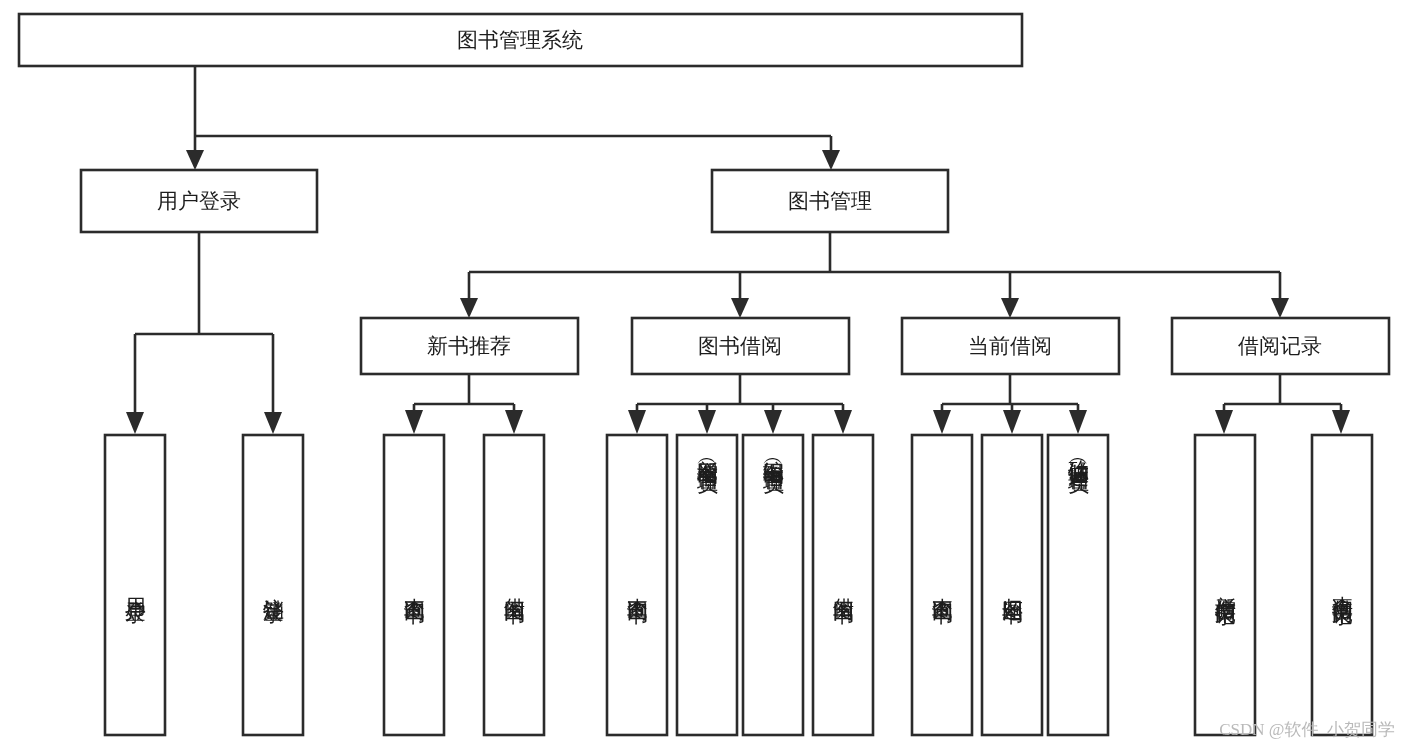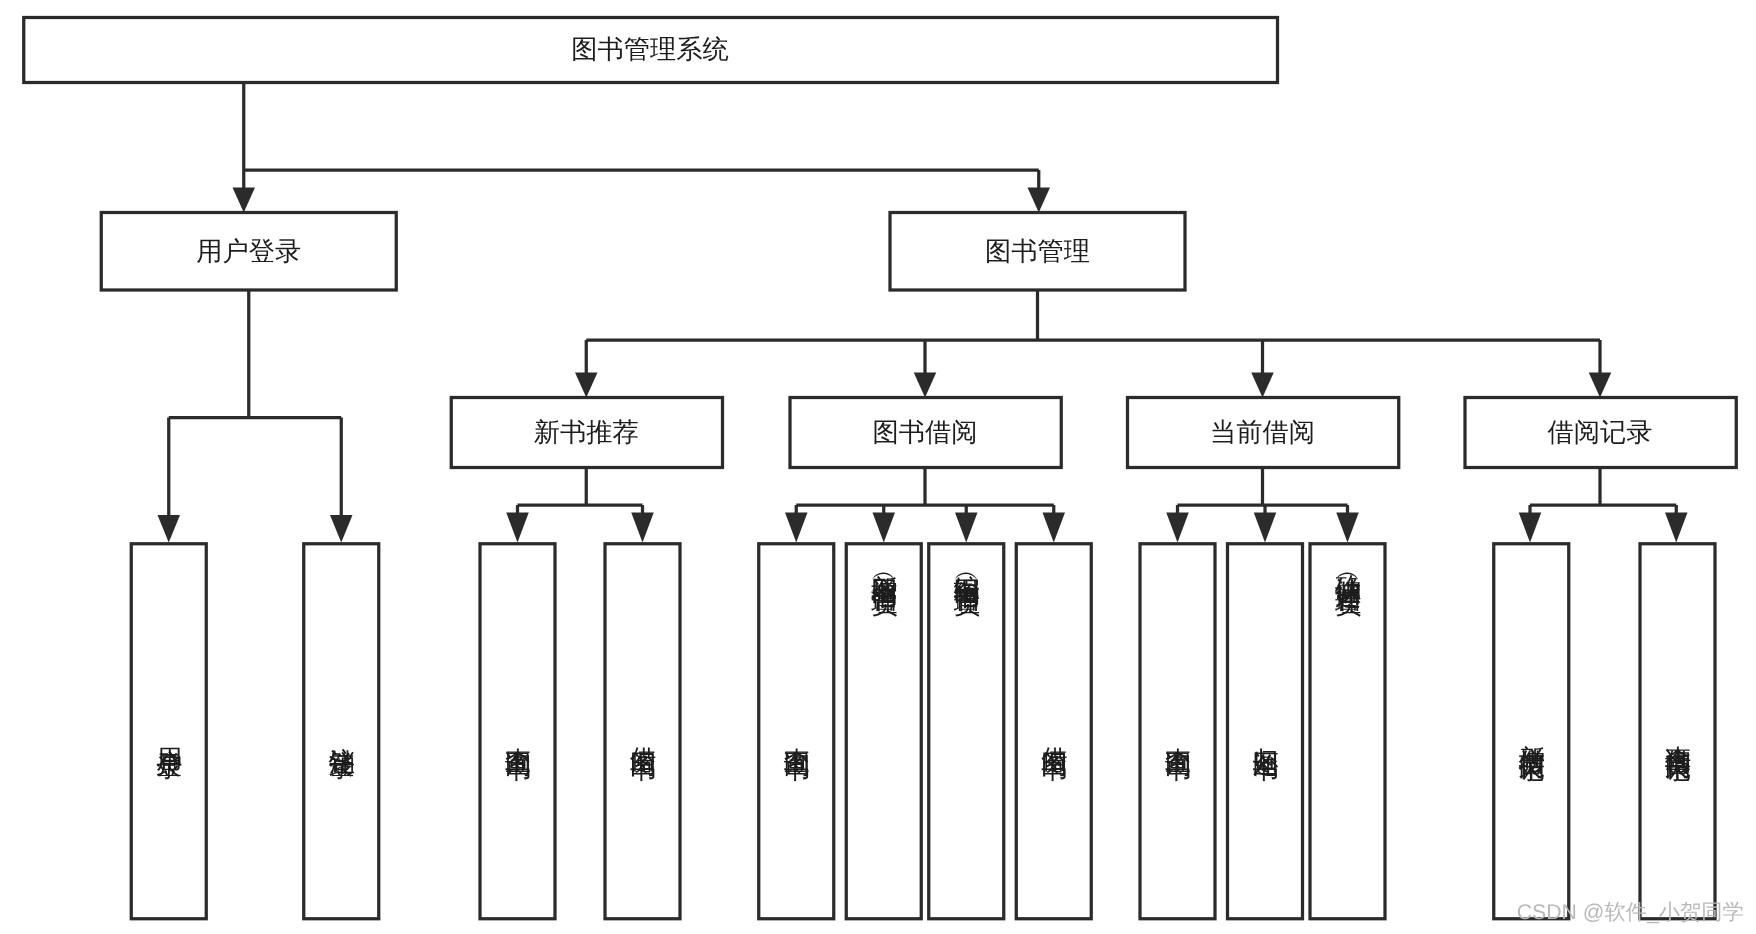--- a/index.html
+++ b/index.html
@@ -61,21 +61,21 @@
     display: flex;
     align-items: center;
     justify-content: flex-start;
     white-space: nowrap;
     user-select: none;
   }
   .watermark {
     position: absolute;
     right: 10px;
     bottom: 6px;
-    font-family: Liberation Sans, sans-serif;
+    font-family: Liberation Serif, serif;
     font-size: 17px;
     color: #b9b9b9;
     white-space: nowrap;
     user-select: none;
   }
 </style>
 </head>
 <body>
 
 <div id="diagram-root">

